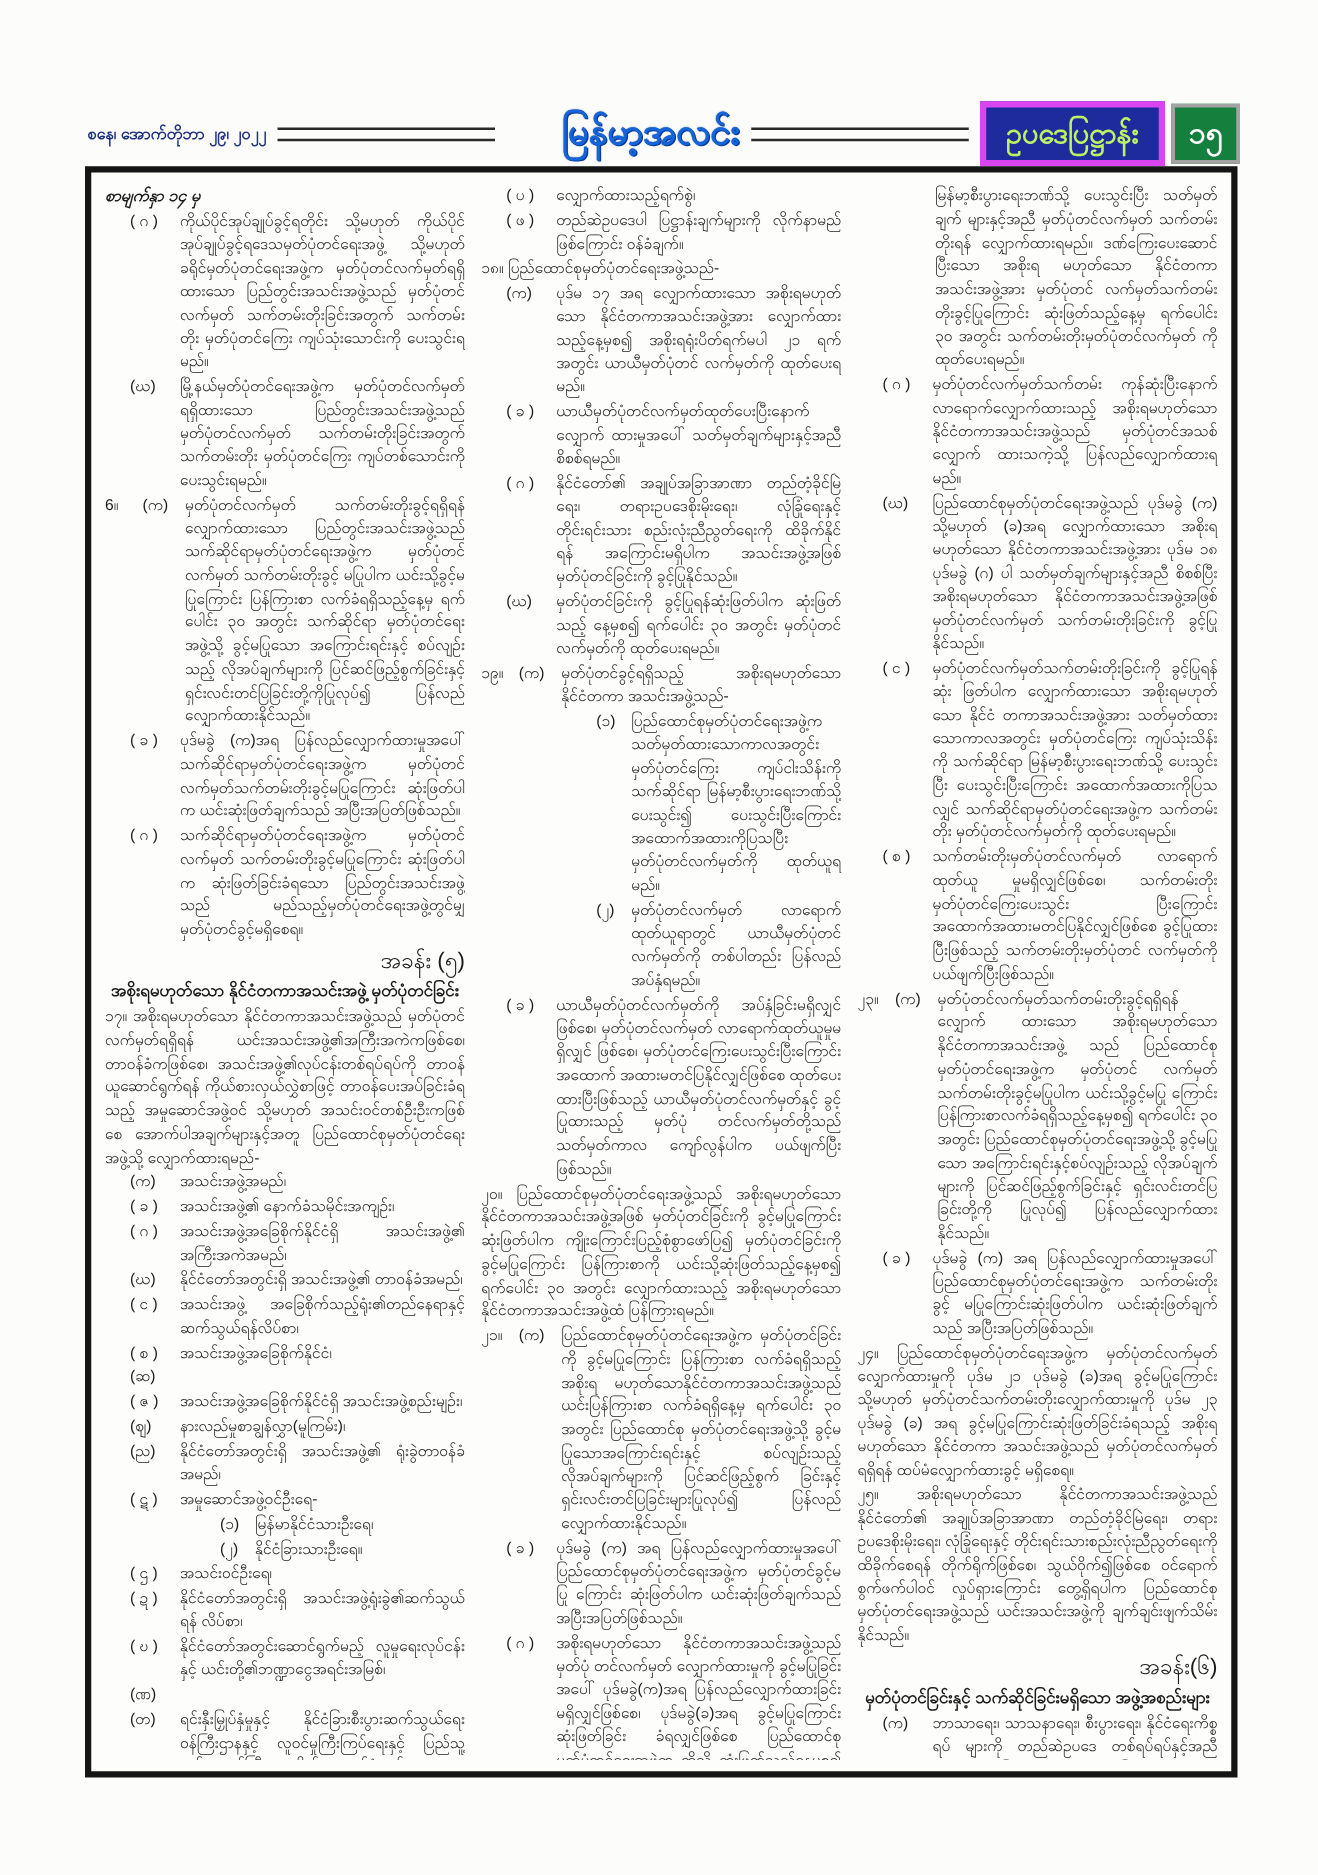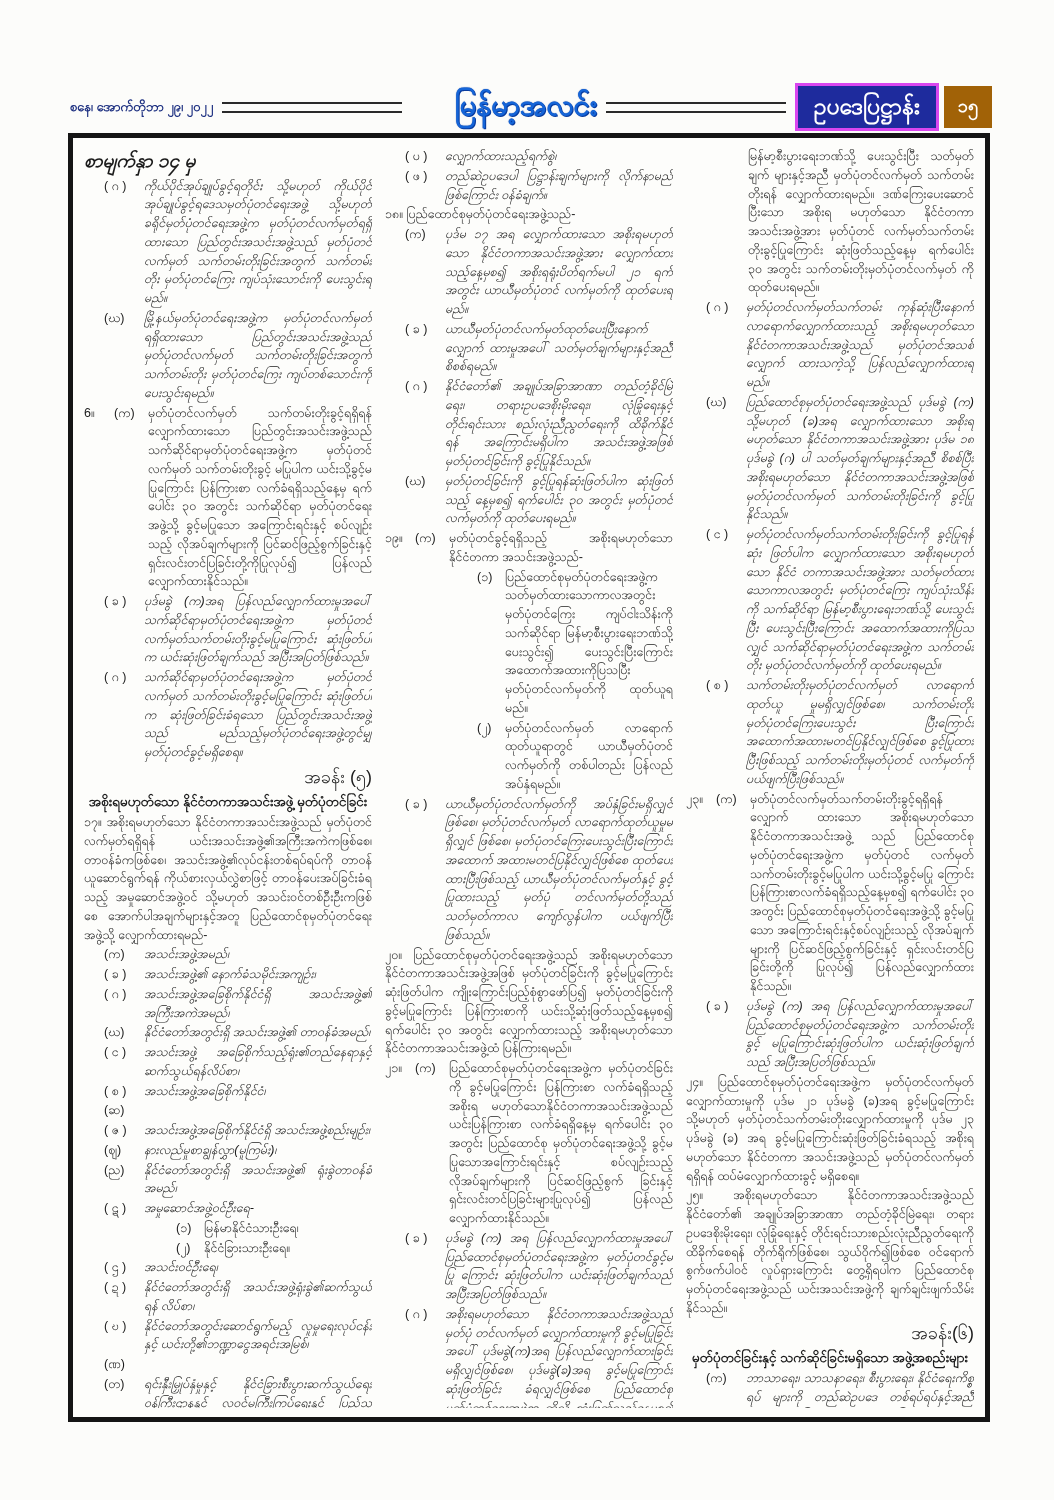--- a/index.html
+++ b/index.html
@@ -4,38 +4,38 @@
 <style>
   html,body{margin:0;padding:0;background:#e8e8e6;}
   .page{position:relative;width:1054px;height:1500px;background:#fcfcfa;margin:0 auto;
         font-family:"Liberation Sans","DejaVu Sans",sans-serif;color:#1b1b1b;}
   
   .hdr{position:absolute;top:80px;left:70px;right:62px;height:54px;display:flex;align-items:center;}
   .hdr-date{font-size:13px;font-weight:bold;color:#1c2f80;white-space:nowrap;flex:0 0 auto;}
   .rule{flex:1 1 auto;height:7px;border-top:2px solid #2a2a2a;border-bottom:2px solid #2a2a2a;margin:0 9px;}
   .masthead{font-size:29px;font-weight:bold;color:#1565d8;white-space:nowrap;flex:0 0 auto;
             text-shadow:0 0 1px #0a3c9e,1px 1px 0 #0a3c9e;padding-left:44px;}
-  .secbox{flex:0 0 auto;background:#1e2b9d;border:3px solid #d946ef;color:#ffffff;font-weight:bold;
+  .secbox{flex:0 0 auto;background:#1e2b9d;border:5px solid #d946ef;color:#bef264;font-weight:bold;
           font-size:23px;padding:7px 16px;line-height:1.2;}
-  .pagebox{flex:0 0 auto;background:#a16207;border:3px solid #a16207;color:#fff;font-weight:bold;
-           font-size:18px;padding:7px 11px;margin-left:5px;line-height:1.2;}
+  .pagebox{flex:0 0 auto;background:#15803d;border:3px solid #a3a3a3;color:#fff;font-weight:bold;
+           font-size:24px;padding:7px 11px;margin-left:5px;line-height:1.2;}
   
   .frame{position:absolute;left:68px;top:133px;width:922px;height:1289px;border:5px solid #151515;
          background:#fdfdfb;box-sizing:border-box;padding:9px 11px;}
   .cols{display:flex;gap:13px;height:100%;}
   .col{width:288px;flex:0 0 288px;overflow:hidden;font-size:12.5px;line-height:1.5;}
   
   .blk{margin:0 0 1px 0;}
-  .from{font-weight:bold;font-style:italic;font-size:19px;}
+  .from{font-weight:bold;font-style:italic;font-size:13px;}
   .h{font-weight:normal;text-align:right;font-size:18px;margin-top:2px;}
   .h2{font-weight:bold;text-align:center;font-size:13.5px;}
   .p{text-align:justify;}
   .li{display:flex;margin-left:20px;}
   .li .lab{flex:0 0 40px;}
-  .li .txt{flex:1 1 auto;text-align:justify;font-style:italic;}
+  .li .txt{flex:1 1 auto;text-align:justify;}
   .numli{display:flex;}
   .numli .num{flex:0 0 30px;}
   .numli .lab{flex:0 0 34px;}
   .numli .txt{flex:1 1 auto;text-align:justify;}
   .sub{display:flex;margin-left:92px;}
   .sub .lab{flex:0 0 28px;}
   .sub .txt{flex:1 1 auto;text-align:justify;}
   .cont{margin-left:62px;text-align:justify;}
 </style>
 </head>

